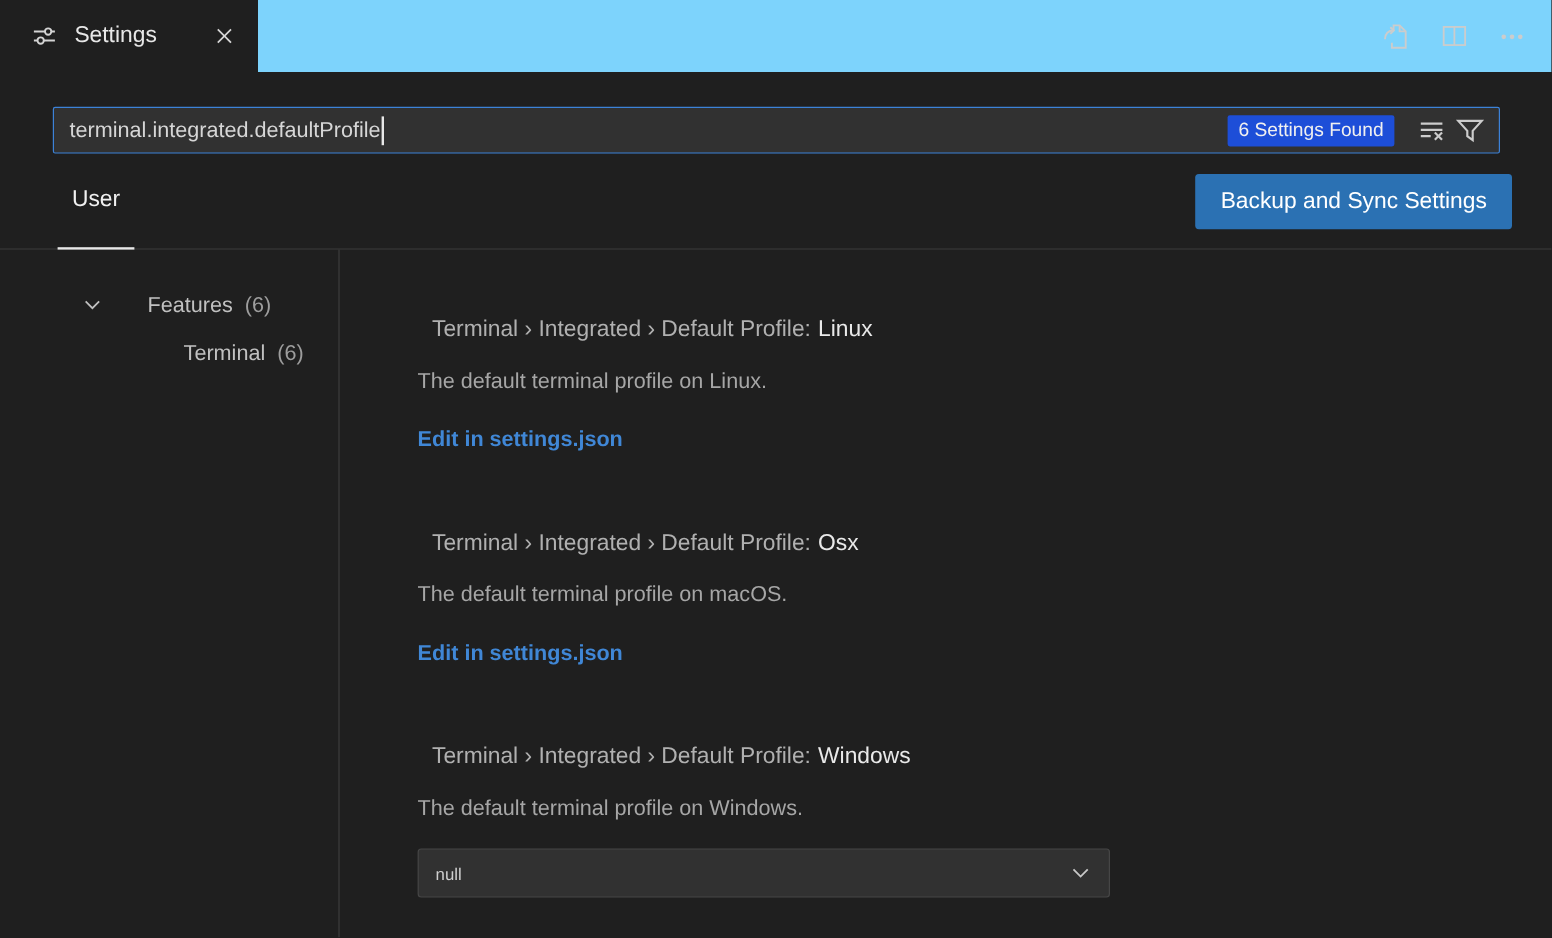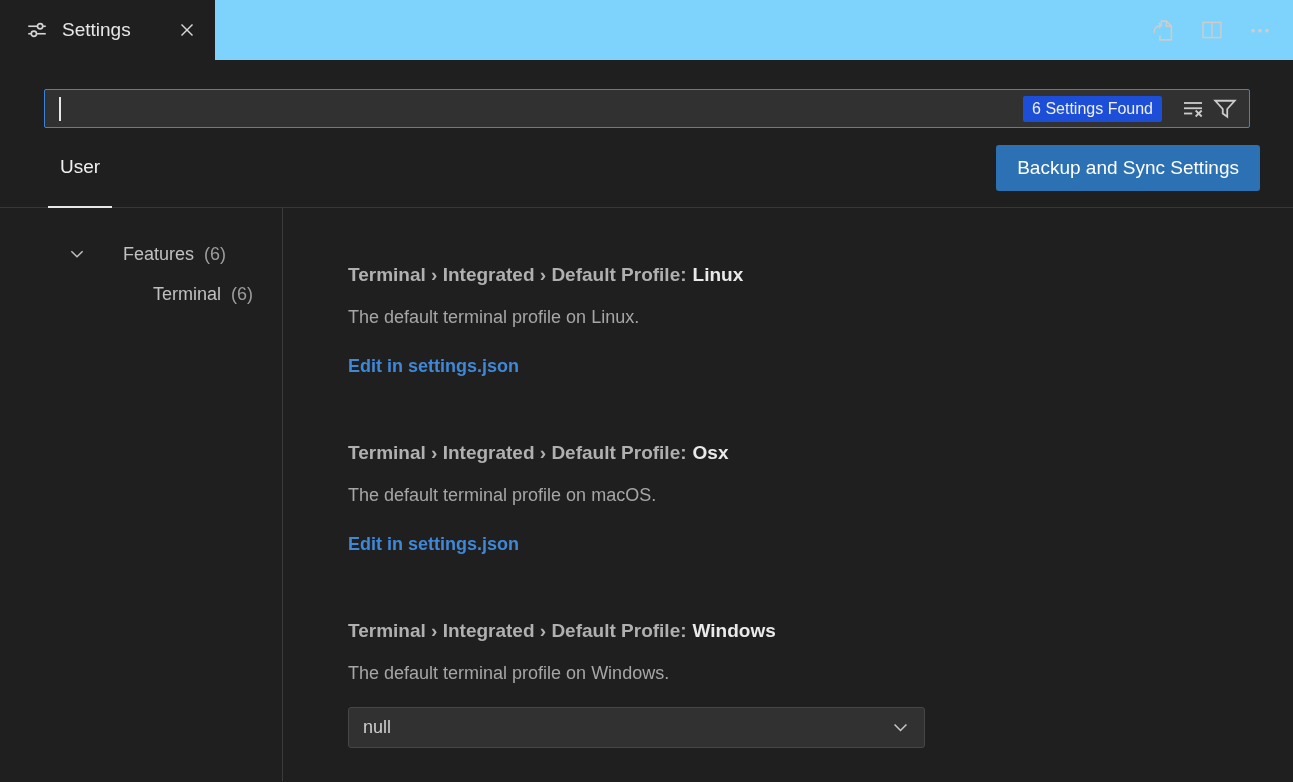--- a/index.html
+++ b/index.html
@@ -70,33 +70,33 @@
   .main { display:flex; height:573px; }
   .toc { width:283px; border-right:1px solid #3c3c3c; padding-top:26px; flex-shrink:0; }
   .toc-row { display:flex; align-items:center; gap:10px; height:40px; font-size:18px; cursor:pointer; }
   .toc-row .twisty { margin-left:68px; }
   .toc-row.child { padding-left:126px; }
   .toc-label { color:#c0c0c0;margin-left:27px; }
   .toc-count { color:#9d9d9d; }
 
   .settings-list { padding:54px 0 0 65px; }
   .setting + .setting { margin-top:61px; }
-  .setting-title { font-size:19px; font-weight:bold; line-height:26px; }
+  .setting-title { font-size:19px; font-weight:normal; line-height:26px;margin-left:12px; }
   .setting-title .cat { color:#b0b0b0; }
   .setting-title .name { color:#e9e9e9; margin-left:6px; }
   .setting-desc { font-size:18px; color:#a6a6a6; line-height:26px; margin-top:16px; }
   .setting-link {
     display:inline-block; font-size:18px; color:#4087d6;
     line-height:26px; margin-top:23px; cursor:pointer; text-decoration:none;font-weight:bold;
   }
   .select-control {
     margin-top:21px; width:577px; height:41px;
     background:#313131; border:1px solid #464646; border-radius:3px;
     display:flex; align-items:center; justify-content:space-between;
-    padding:0 14px; font-size:18px; color:#cfcfcf; cursor:pointer;
+    padding:0 14px; font-size:14px; color:#cfcfcf; cursor:pointer;
   }
 </style>
 </head>
 <body>
 
 <div class="tabbar">
   <div class="tab">
     <span class="icon-btn">
       <svg width="20" height="20" viewBox="0 0 16 16" fill="none" stroke="#d4d4d4" stroke-width="1.3">
         <line x1="1" y1="5" x2="15" y2="5"></line>
@@ -133,20 +133,21 @@
         <circle cx="3" cy="8.5" r="1.4"></circle>
         <circle cx="8" cy="8.5" r="1.4"></circle>
         <circle cx="13" cy="8.5" r="1.4"></circle>
       </svg>
     </span>
   </div>
 </div>
 
 <div class="search-row">
   <div class="search-box">
+    <span class="search-text">terminal.integrated.defaultProfile</span>
     <span class="caret"></span>
     <span class="search-spacer"></span>
     <span class="badge">6 Settings Found</span>
     <span class="icon-btn">
       <svg width="24" height="24" viewBox="0 0 16 16" fill="none" stroke="#cccccc" stroke-width="1.2">
         <line x1="2" y1="4" x2="14" y2="4"></line>
         <line x1="2" y1="7.5" x2="14" y2="7.5"></line>
         <line x1="2" y1="11" x2="7.5" y2="11"></line>
         <line x1="9.8" y1="9" x2="13.8" y2="13"></line>
         <line x1="13.8" y1="9" x2="9.8" y2="13"></line>

